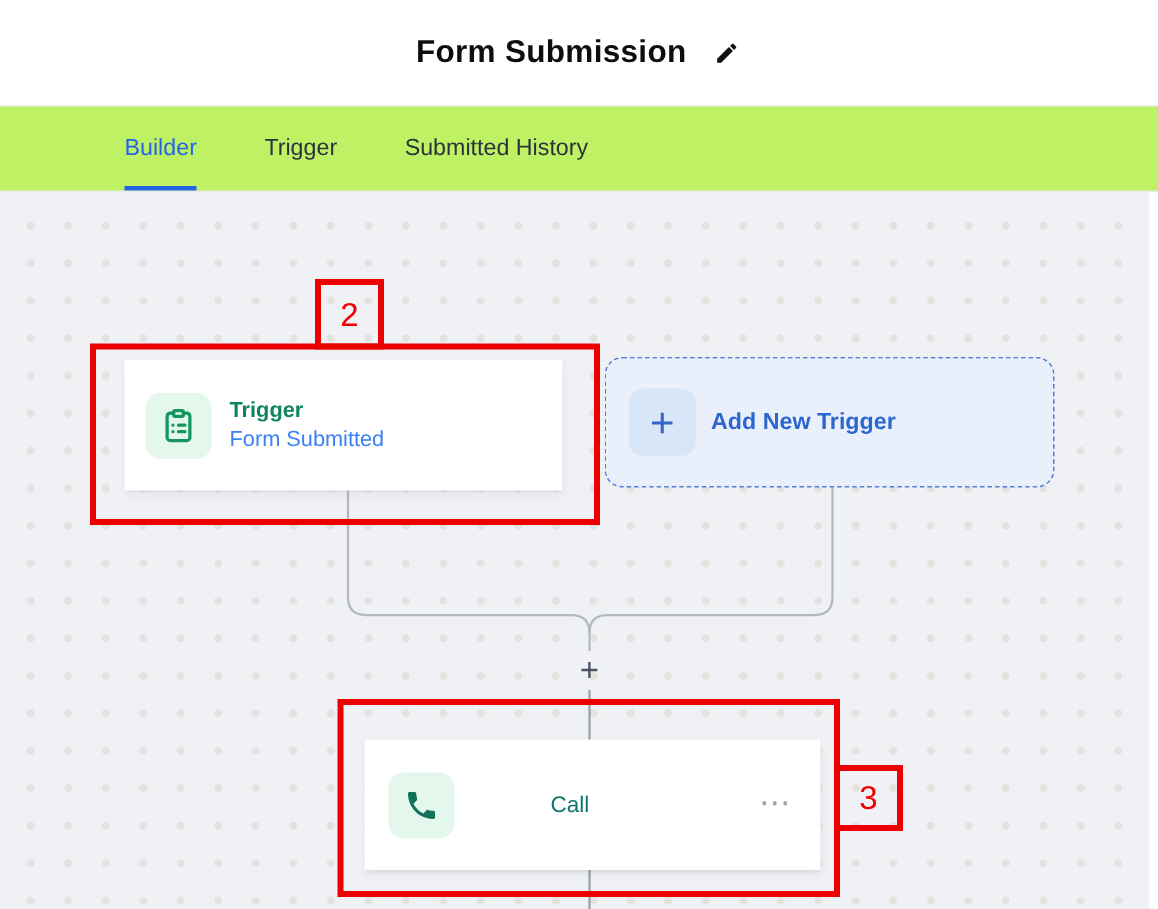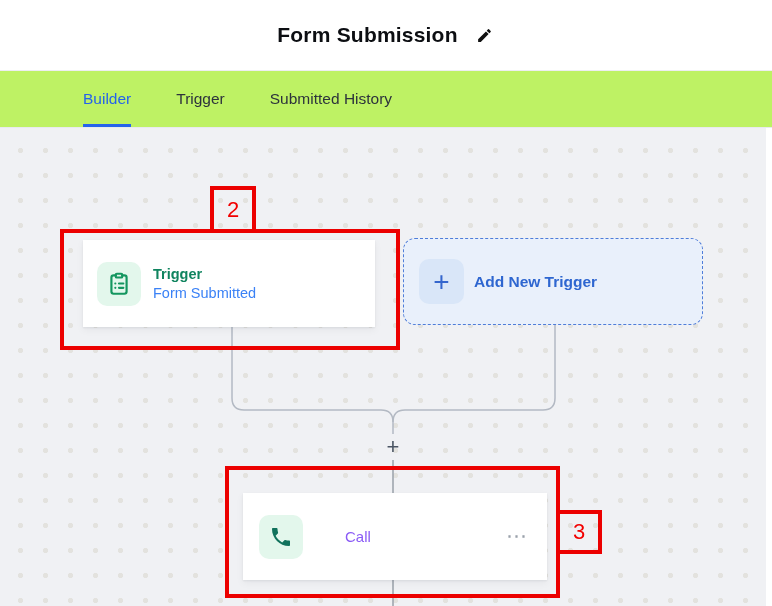--- a/index.html
+++ b/index.html
@@ -92,21 +92,21 @@
     width: 44px; height: 44px;
     border-radius: 10px;
     background: #e3f7ec;
     display: flex; align-items: center; justify-content: center;
     flex: 0 0 auto;
   }
   .trigger-text { margin-left: 12px; display: flex; flex-direction: column; gap: 3px; }
   .trigger-title { font-size: 14.5px; font-weight: 700; color: #10845f; }
   .trigger-sub   { font-size: 14.5px; color: #3b82f6; }
 
-  .call-label { font-size: 15px; color: #8b5cf6; margin-left: 42px; }
+  .call-label { font-size: 15px; color: #0f766e; margin-left: 64px; }
   .card-menu {
     position: absolute;
     right: 18px; top: 50%;
     transform: translateY(-58%);
     font-size: 21px;
     color: #9aa1ab;
     letter-spacing: 2px;
     background: none; border: none; cursor: pointer;
     line-height: 1;
   }

